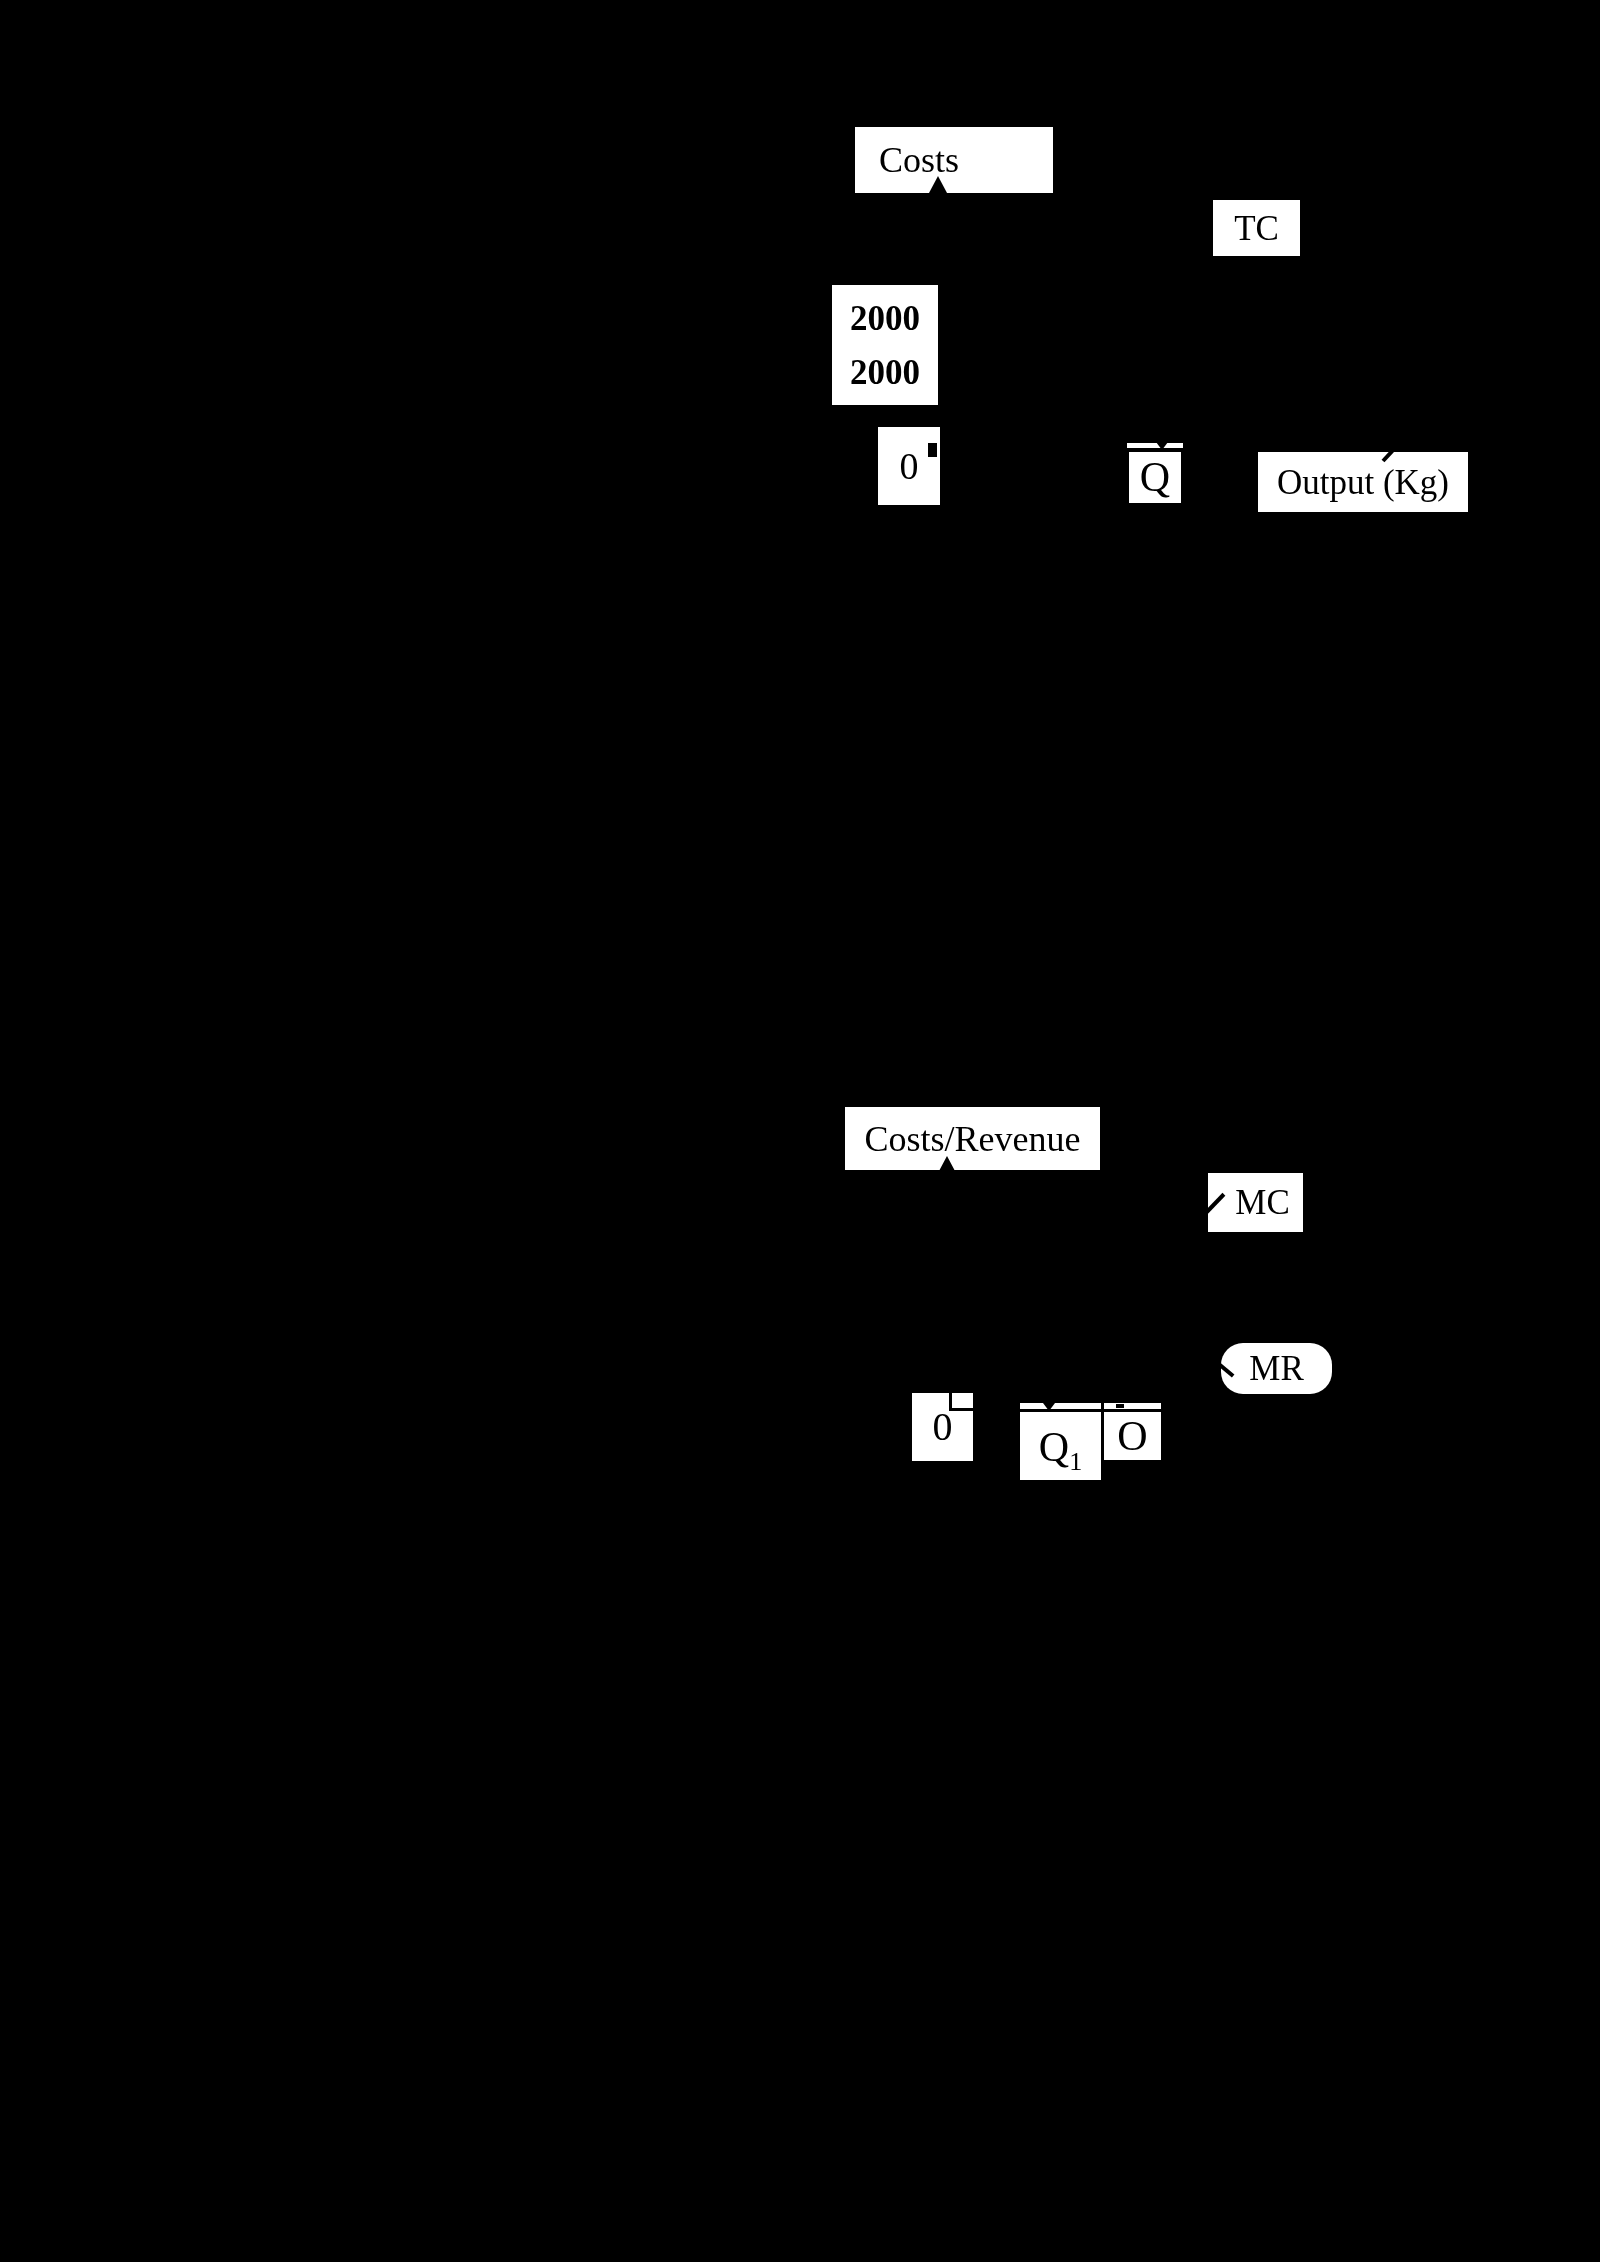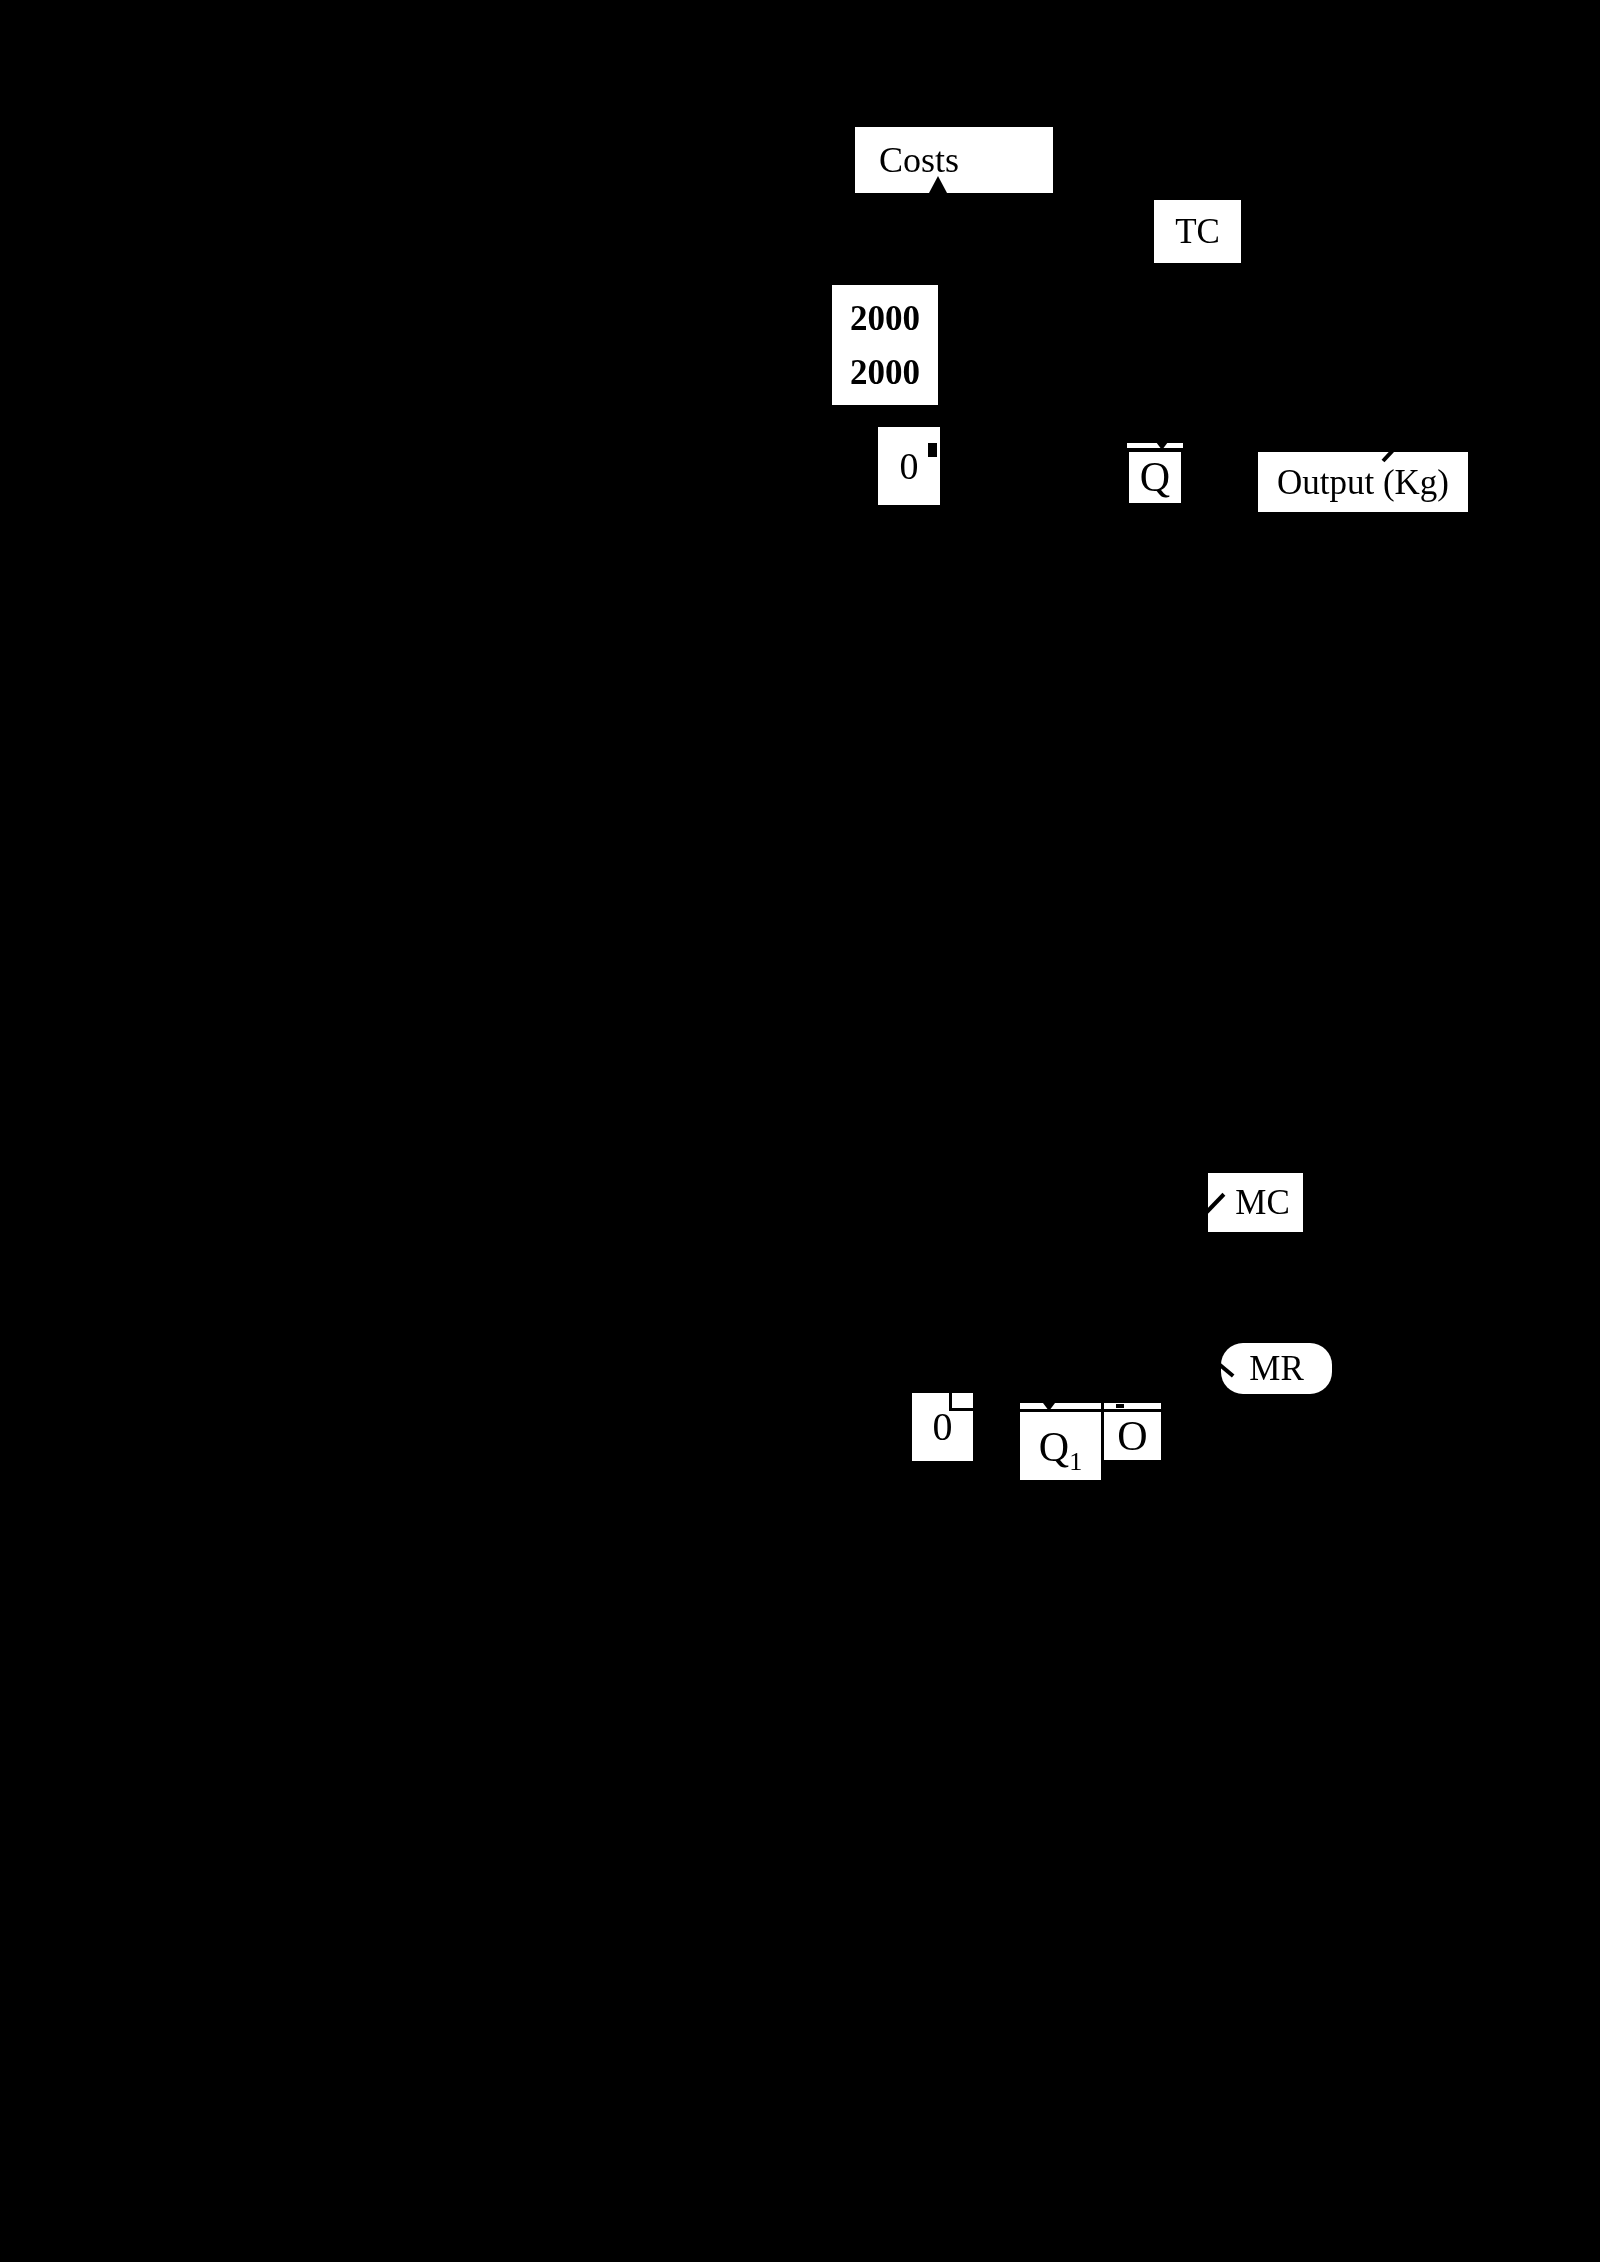--- a/index.html
+++ b/index.html
@@ -45,21 +45,21 @@
 <body>
 
 <div id="page">
 
   <div class="box left-align" style="left:855px;top:127px;width:198px;height:66px;font-size:36px;padding-left:24px;">
     <span>Costs</span>
   </div>
 
   <div class="tri-up" style="left:929px;top:176px;"></div>
 
-  <div class="box" style="left:1154px;top:200px;width:87px;height:63px;font-size:35px;">
+  <div class="box" style="left:1213px;top:200px;width:87px;height:56px;font-size:35px;">
     <span>TC</span>
   </div>
 
   <div class="box col" style="left:832px;top:285px;width:106px;height:120px;font-size:35px;gap:19px;font-weight:bold;">
     <span>2000</span>
     <span>2000</span>
   </div>
 
   <div class="box" style="left:878px;top:427px;width:62px;height:78px;font-size:38px;">
     <span>0</span>
@@ -74,20 +74,23 @@
   <div class="mark" style="left:1127px;top:448px;width:2px;height:55px;"></div>
   <div class="mark" style="left:1181px;top:448px;width:2px;height:55px;"></div>
   <div class="tri-down" style="left:1156px;top:442px;"></div>
 
   <div class="box" style="left:1258px;top:452px;width:210px;height:60px;font-size:35px;">
     <span>Output (Kg)</span>
   </div>
 
   <div class="stroke" style="left:1383px;top:459px;width:26px;transform:rotate(-47deg);"></div>
 
+  <div class="box" style="left:845px;top:1107px;width:255px;height:63px;font-size:36px;">
+    <span>Costs/Revenue</span>
+  </div>
 
   <div class="tri-up" style="left:939px;top:1156px;border-left-width:8px;border-right-width:8px;border-bottom-width:15px;"></div>
 
   <div class="box" style="left:1208px;top:1173px;width:95px;height:59px;font-size:35px;padding-left:14px;">
     <span>MC</span>
   </div>
 
   <div class="stroke" style="left:1201px;top:1216px;width:33px;transform:rotate(-46deg);"></div>
 
   <div class="box" style="left:1221px;top:1343px;width:111px;height:51px;font-size:35px;border-radius:22px;">

